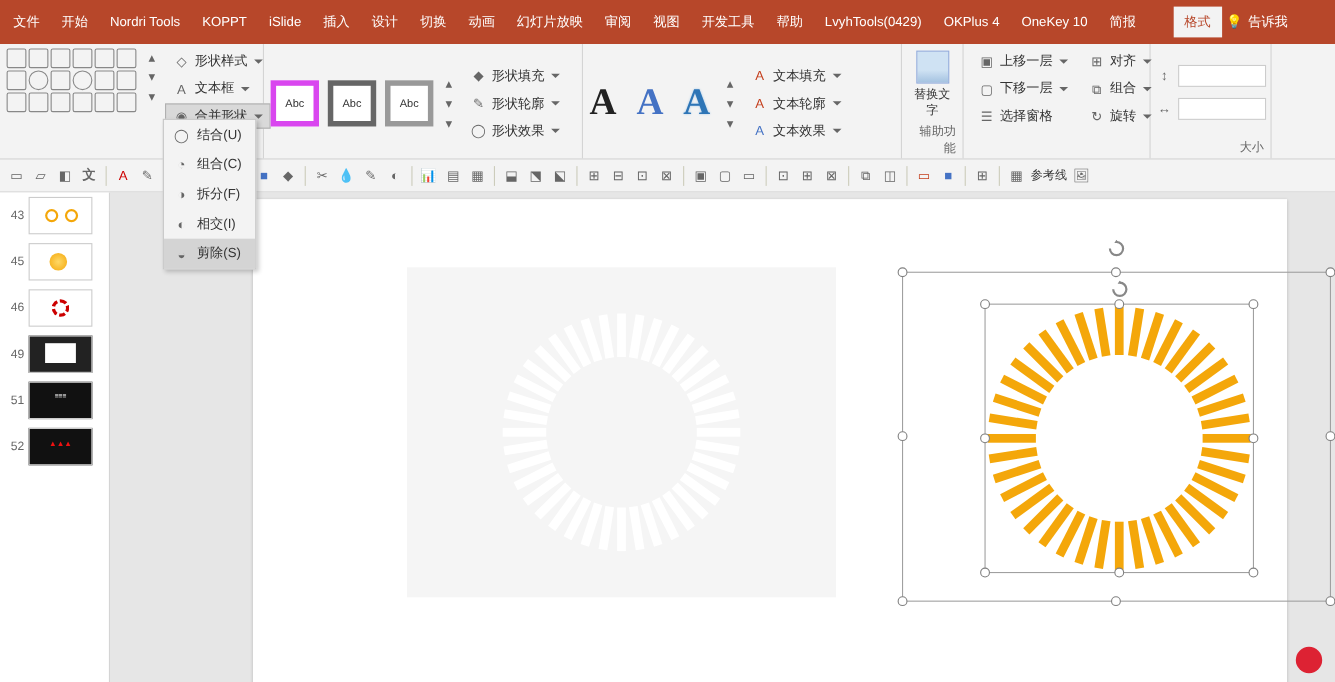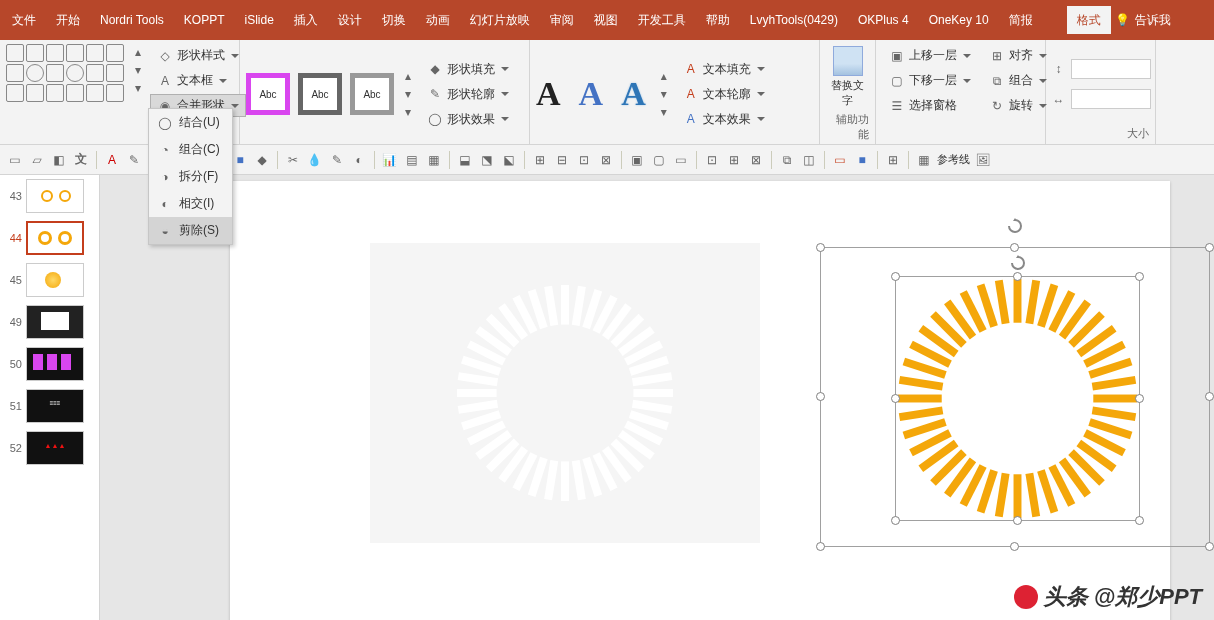--- a/index.html
+++ b/index.html
@@ -355,45 +355,36 @@
 
 <div class="main">
   <div class="thumbs" id="thumbs">
       <div class="row">
         <div class="num">43</div>
         <div class="slide-th">
           <div style="position:absolute;left:14px;top:10px;width:12px;height:12px;border:2px solid #f4a70a;border-radius:50%"></div>
           <div style="position:absolute;left:32px;top:10px;width:12px;height:12px;border:2px solid #f4a70a;border-radius:50%"></div>
         </div>
       </div>
-      <div class="row active">
-        <div class="num">44</div>
-        <div class="slide-th">
-          <div style="position:absolute;left:10px;top:8px;width:14px;height:14px;border:3px solid #f4a70a;border-radius:50%"></div>
-          <div style="position:absolute;left:30px;top:8px;width:14px;height:14px;border:3px solid #f4a70a;border-radius:50%"></div>
-        </div>
-      </div>
       <div class="row">
         <div class="num">45</div>
         <div class="slide-th">
           <div style="position:absolute;left:18px;top:8px;width:16px;height:16px;background:radial-gradient(circle,#ffd966,#f4a70a);border-radius:50%"></div>
         </div>
       </div>
       <div class="row">
+        <div class="num">46</div>
+        <div class="slide-th">
+          <div style="position:absolute;left:20px;top:8px;width:16px;height:16px;border:3px dashed #c00;border-radius:50%"></div>
+        </div>
+      </div>
+      <div class="row">
         <div class="num">49</div>
         <div class="slide-th" style="background: rgb(34, 34, 34);">
           <div style="position:absolute;left:14px;top:6px;width:28px;height:18px;background:#fff"></div>
-        </div>
-      </div>
-      <div class="row">
-        <div class="num">50</div>
-        <div class="slide-th" style="background: rgb(17, 17, 17);">
-          <div style="position:absolute;left:6px;top:6px;width:10px;height:16px;background:#d946ef"></div>
-          <div style="position:absolute;left:20px;top:6px;width:10px;height:16px;background:#d946ef"></div>
-          <div style="position:absolute;left:34px;top:6px;width:10px;height:16px;background:#d946ef"></div>
         </div>
       </div>
       <div class="row">
         <div class="num">51</div>
         <div class="slide-th" style="background: rgb(17, 17, 17);">
           <div style="color:#fff;font-size:6px;text-align:center;padding-top:10px">≡≡≡</div>
         </div>
       </div>
       <div class="row">
         <div class="num">52</div>
@@ -523,14 +514,13 @@
               <path d="M8 0 L10 3 L6 3 Z" fill="#888"></path>
             </svg>
           </div>
       </div>
     </div>
   </div>
 </div>
 
 <div class="watermark">
   <span class="dot"></span>
-  <span>头条 @郑少PPT</span>
 </div>
 
 </body></html>

